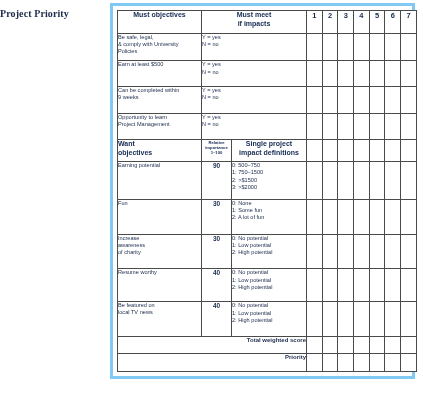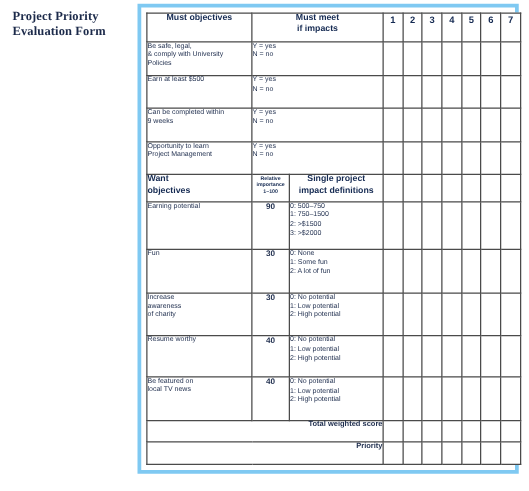--- a/index.html
+++ b/index.html
@@ -11,21 +11,21 @@
     width: 423px;
     height: 393px;
     font-family: "Liberation Sans", sans-serif;
     position: relative;
     overflow: hidden;
   }
 
   
   #title-block {
     position: absolute;
-    left: 10px;
+    left: 0;
     top: 8px;
     width: 96px;
     font-family: "Liberation Serif", serif;
     font-weight: bold;
     font-size: 10px;
     line-height: 12px;
     color: #1c2a4a;
     letter-spacing: 0.1px;
   }
   #title-block .tline { display: block; white-space: nowrap; }
@@ -144,21 +144,20 @@
     vertical-align: middle;
     padding: 2px 4px 2px 2px;
   }
   .line { display: block; white-space: nowrap; }
 </style>
 </head>
 <body>
 
 <div id="title-block">
     <span class="tline">Project Priority</span>
-    <span class="tline">Evaluation Form</span>
   </div>
 
 <div id="frame">
   <div id="frame-inner">
     <table class="grid">
       <colgroup>
         <col class="c-obj">
           <col class="c-imp">
           <col class="c-def">
         <col class="c-num">

